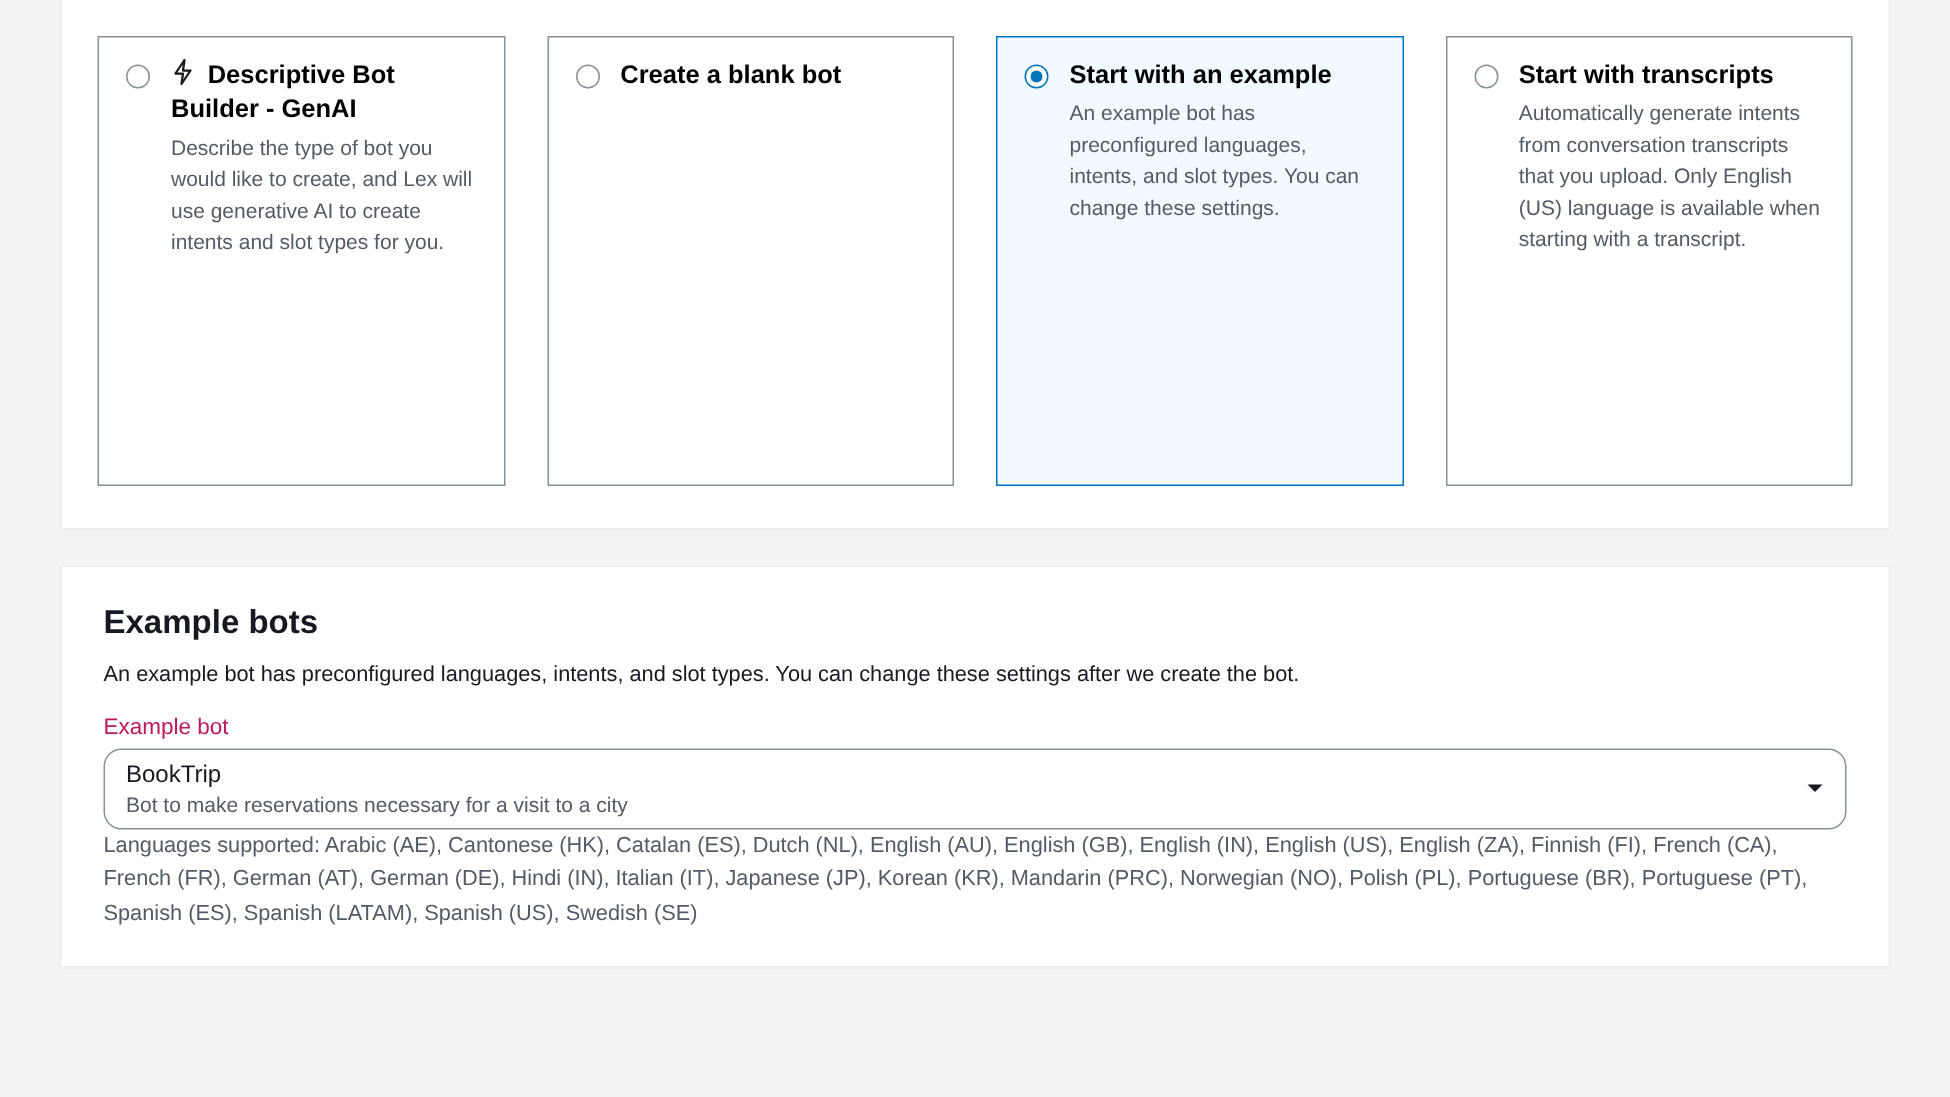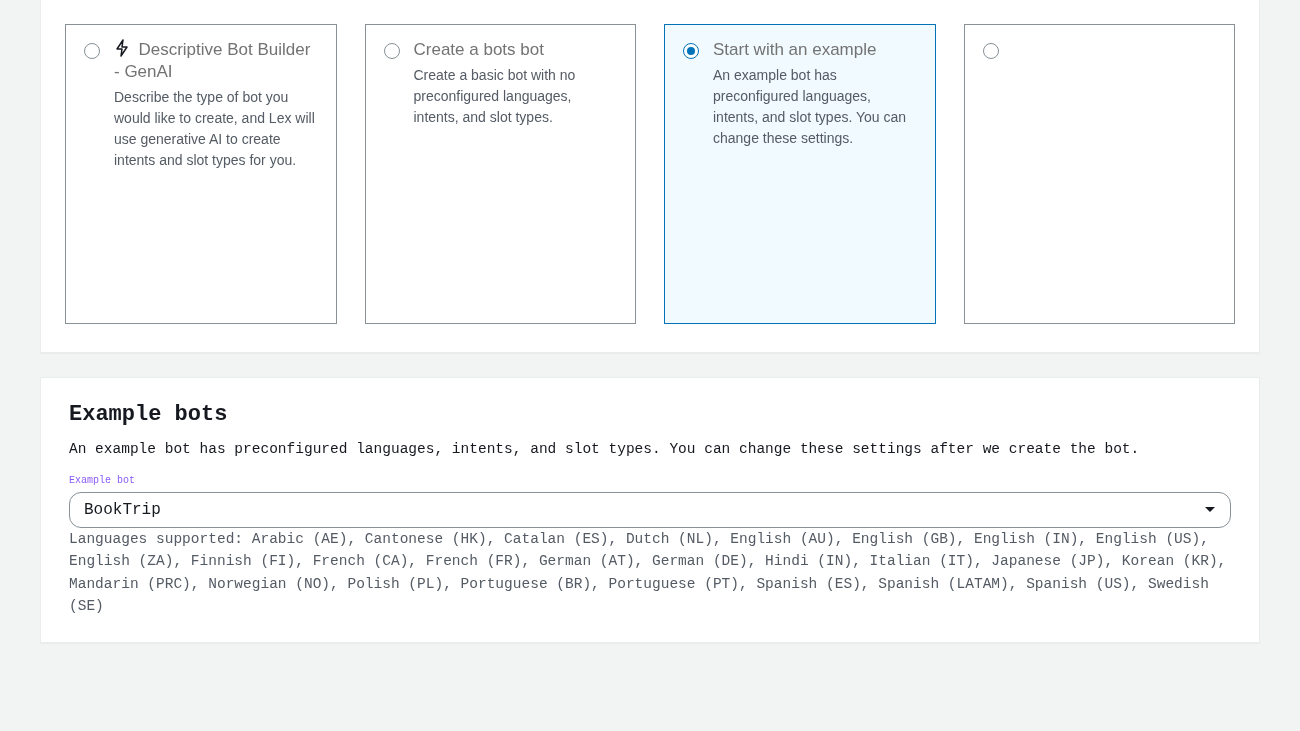--- a/index.html
+++ b/index.html
@@ -57,55 +57,54 @@
     content: "";
     position: absolute;
     top: 3px; left: 3px;
     width: 8px; height: 8px;
     border-radius: 50%;
     background: #0073bb;
   }
   .option-body { flex: 1; }
   .option-title {
     font-size: 17px;
-    font-weight: 400;
-    color: #737373;
+    font-weight: 700;
+    color: #000000;
     line-height: 1.3;
     display: inline;
   }
   .option-desc {
     font-size: 14px;
     color: #545b64;
     line-height: 1.5;
     margin-top: 4px;
   }
   .bolt-icon {
     display: inline-block;
     vertical-align: -2px;
     margin-right: 4px;
   }
   .bolt-icon svg { width: 16px; height: 18px; }
 
   .panel.example {
     padding: 24px 28px 24px 28px;
-    font-family: Liberation Mono, monospace;
   }
   .panel.example h2 {
     font-size: 22px;
     font-weight: 700;
     margin-bottom: 14px;
   }
   .example-sub {
     font-size: 14.5px;
     color: #16191f;
     margin-bottom: 18px;
   }
   .field-label {
-    font-size: 10px;
-    color: #8b5cf6;
+    font-size: 15px;
+    color: #be185d;
     margin-bottom: 6px;
   }
   .select {
     border: 1px solid #879196;
     border-radius: 12px;
     padding: 8px 40px 8px 14px;
     position: relative;
     cursor: pointer;
     width: 100%;
     background: #fff;
@@ -150,48 +149,52 @@
           </span>
           <span class="option-title">Descriptive Bot Builder - GenAI</span>
         </div>
         <div class="option-desc">Describe the type of bot you would like to create, and Lex will use generative AI to create intents and slot types for you.</div>
       </div>
     </div>
 
     <div class="option-card">
       <span class="radio"></span>
       <div class="option-body">
-        <div class="option-title">Create a bots bot</div>
-        <div class="option-desc">Create a basic bot with no preconfigured languages, intents, and slot types.</div>
+        <div class="option-title">Create a blank bot</div>
       </div>
     </div>
 
     <div class="option-card selected">
       <span class="radio"></span>
       <div class="option-body">
         <div class="option-title">Start with an example</div>
         <div class="option-desc">An example bot has preconfigured languages, intents, and slot types. You can change these settings.</div>
       </div>
     </div>
 
     <div class="option-card">
       <span class="radio"></span>
+      <div class="option-body">
+        <div class="option-title">Start with transcripts</div>
+        <div class="option-desc">Automatically generate intents from conversation transcripts that you upload. Only English (US) language is available when starting with a transcript.</div>
+      </div>
     </div>
 
   </div>
 </div>
 
 <div class="panel example">
   <h2>Example bots</h2>
   <div class="example-sub">An example bot has preconfigured languages, intents, and slot types. You can change these settings after we create the bot.</div>
 
   <div class="field-label">Example bot</div>
 
   <div class="select">
     <div class="select-title">BookTrip</div>
+    <div class="select-sub">Bot to make reservations necessary for a visit to a city</div>
     <span class="caret">
       <svg viewBox="0 0 12 8">
           <path d="M1 1 L6 6 L11 1" fill="#16191f"></path>
         </svg>
     </span>
   </div>
 
   <div class="langs">Languages supported: Arabic (AE), Cantonese (HK), Catalan (ES), Dutch (NL), English (AU), English (GB), English (IN), English (US), English (ZA), Finnish (FI), French (CA), French (FR), German (AT), German (DE), Hindi (IN), Italian (IT), Japanese (JP), Korean (KR), Mandarin (PRC), Norwegian (NO), Polish (PL), Portuguese (BR), Portuguese (PT), Spanish (ES), Spanish (LATAM), Spanish (US), Swedish (SE)</div>
 </div>
 

